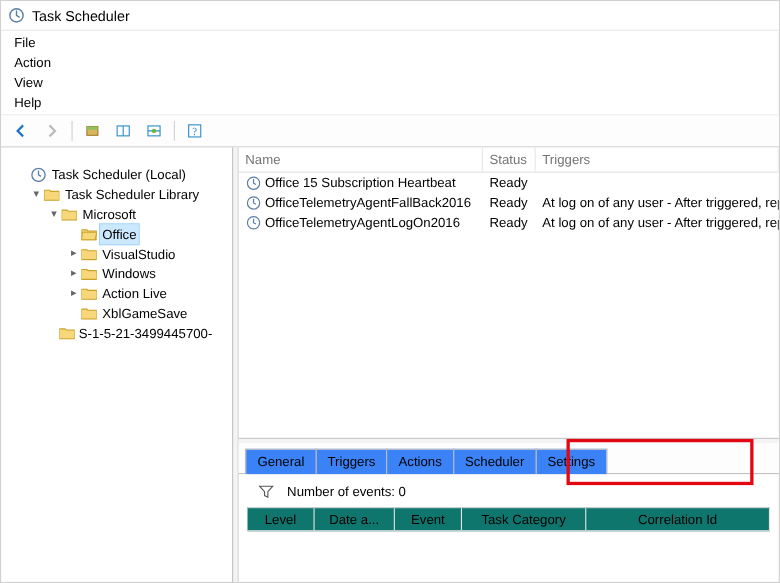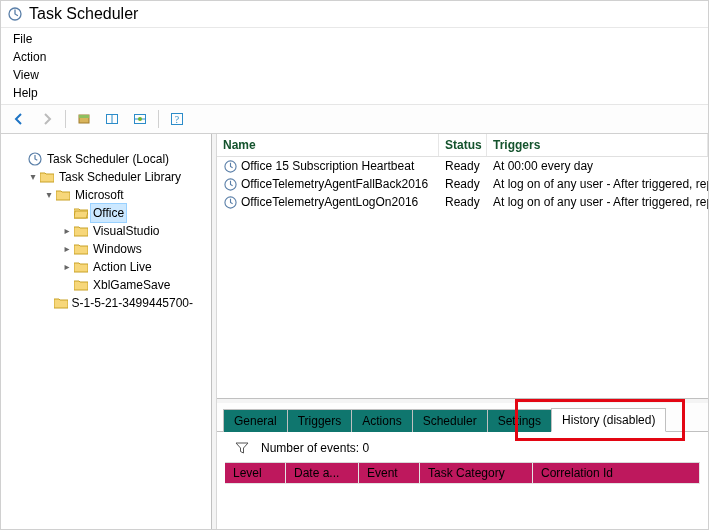--- a/index.html
+++ b/index.html
@@ -30,21 +30,21 @@
   }
   .titlebar .icon {
     width: 16px;
     height: 16px;
     margin-right: 6px;
     display: inline-flex;
     align-items: center;
     justify-content: center;
   }
   .titlebar .title {
-    font-size: 16px;
+    font-size: 13px;
   }
   .menubar {
     display: flex;
     padding: 2px 4px;
     border-bottom: 1px solid #e6e6e6;
     flex-direction: column;
   }
   .menubar .menu-item {
     padding: 2px 8px;
     cursor: default;
@@ -150,26 +150,25 @@
     align-items: center;
   }
   .list-header {
     height: 22px;
     background: #ffffff;
     border-bottom: 1px solid #e0e0e0;
   }
   .list-header .col {
     padding: 0 6px;
     border-right: 1px solid #e6e6e6;
-    color: #14532d;
+    color: #737373;
     height: 100%;
     display: flex;
     align-items: center;
     box-sizing: border-box;
-    font-weight: bold;
   }
   .col-name { width: 222px; }
   .col-status { width: 48px; }
   .col-triggers { flex: 1; }
   .list-row {
     height: 18px;
     padding: 0;
   }
   .list-row .cell {
     padding: 0 6px;
@@ -199,49 +198,50 @@
     padding: 4px 6px 0 6px;
     position: relative;
     border-bottom: 1px solid #c0c0c0;
     background: #fdfdfd;
   }
   .tab {
     padding: 4px 10px 4px 10px;
     border: 1px solid #c0c0c0;
     border-bottom: none;
     margin-right: -1px;
-    background: #0f766e;
+    background: #3b82f6;
     position: relative;
     top: 1px;
     cursor: default;
     font-size: 12px;
   }
   .tab.active {
     background: #fff;
     border-bottom: 1px solid #fff;
   }
   .tab-content {
     flex: 1;
     padding: 6px 8px;
+    text-align: center;
   }
   .events-row {
     display: flex;
     align-items: center;
     gap: 10px;
     padding: 2px 4px 6px 8px;
   }
   .filter-icon {
     width: 18px; height: 16px; display:inline-flex; align-items:center; justify-content:center;
     color: #555;
   }
   .hist-header {
     display:flex;
     border-top: 1px solid #d8d8d8;
     border-bottom: 1px solid #e4e4e4;
-    background: #be185d;
+    background: #0f766e;
   }
   .hist-header .hcol {
     padding: 3px 8px;
     border-right: 1px solid #e4e4e4;
     font-size: 12px;
     white-space: nowrap;
   }
   .hc-level { width: 44px; }
   .hc-date  { width: 56px; }
   .hc-event { width: 44px; }
@@ -441,21 +441,20 @@
           <div class="cell cell-name">
             <span class="task-icon">
               <svg width="13" height="13" viewBox="0 0 14 14">
                   <circle cx="7" cy="7" r="6" fill="none" stroke="#5a7fa8" stroke-width="1.2"></circle>
                   <path d="M7 3 V7 L9.3 8.3" stroke="#5a7fa8" stroke-width="1.2" fill="none"></path>
                 </svg>
             </span>
             <span>Office 15 Subscription Heartbeat</span>
           </div>
           <div class="cell cell-status">Ready</div>
-          <div class="cell cell-triggers">At 00:00 every day</div>
         </div>
         <div class="list-row">
           <div class="cell cell-name">
             <span class="task-icon">
               <svg width="13" height="13" viewBox="0 0 14 14">
                   <circle cx="7" cy="7" r="6" fill="none" stroke="#5a7fa8" stroke-width="1.2"></circle>
                   <path d="M7 3 V7 L9.3 8.3" stroke="#5a7fa8" stroke-width="1.2" fill="none"></path>
                 </svg>
             </span>
             <span>OfficeTelemetryAgentFallBack2016</span>
@@ -478,21 +477,20 @@
         </div>
       </div>
 
       <div class="detail-pane">
         <div class="tabs">
           <div class="tab">General</div>
           <div class="tab">Triggers</div>
           <div class="tab">Actions</div>
           <div class="tab">Scheduler</div>
           <div class="tab">Settings</div>
-          <div class="tab active">History (disabled)</div>
         </div>
         <div class="tab-content">
           <div class="events-row">
             <span class="filter-icon">
               <svg width="14" height="14" viewBox="0 0 14 14">
                   <path d="M1 2h12L8.5 7v5l-3-1.5V7z" fill="none" stroke="#555" stroke-width="1"></path>
                 </svg>
             </span>
             <span>Number of events: 0</span>
           </div>

